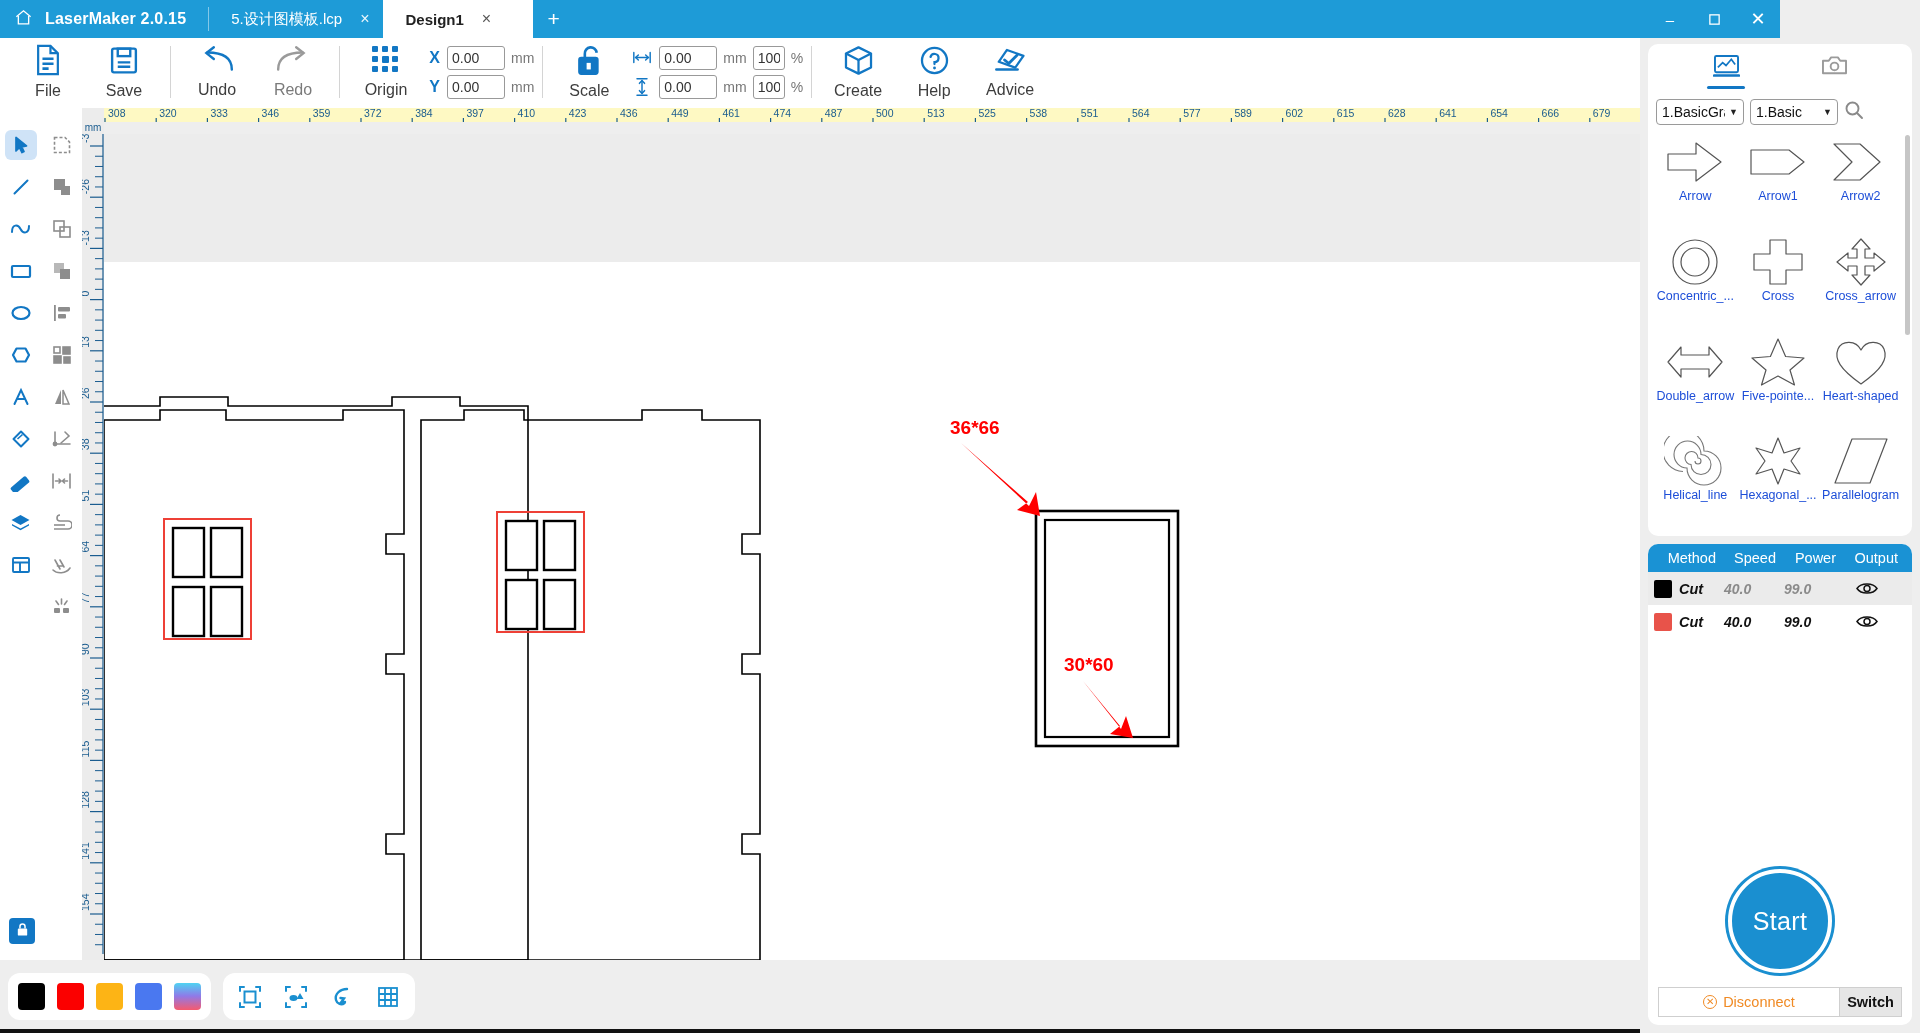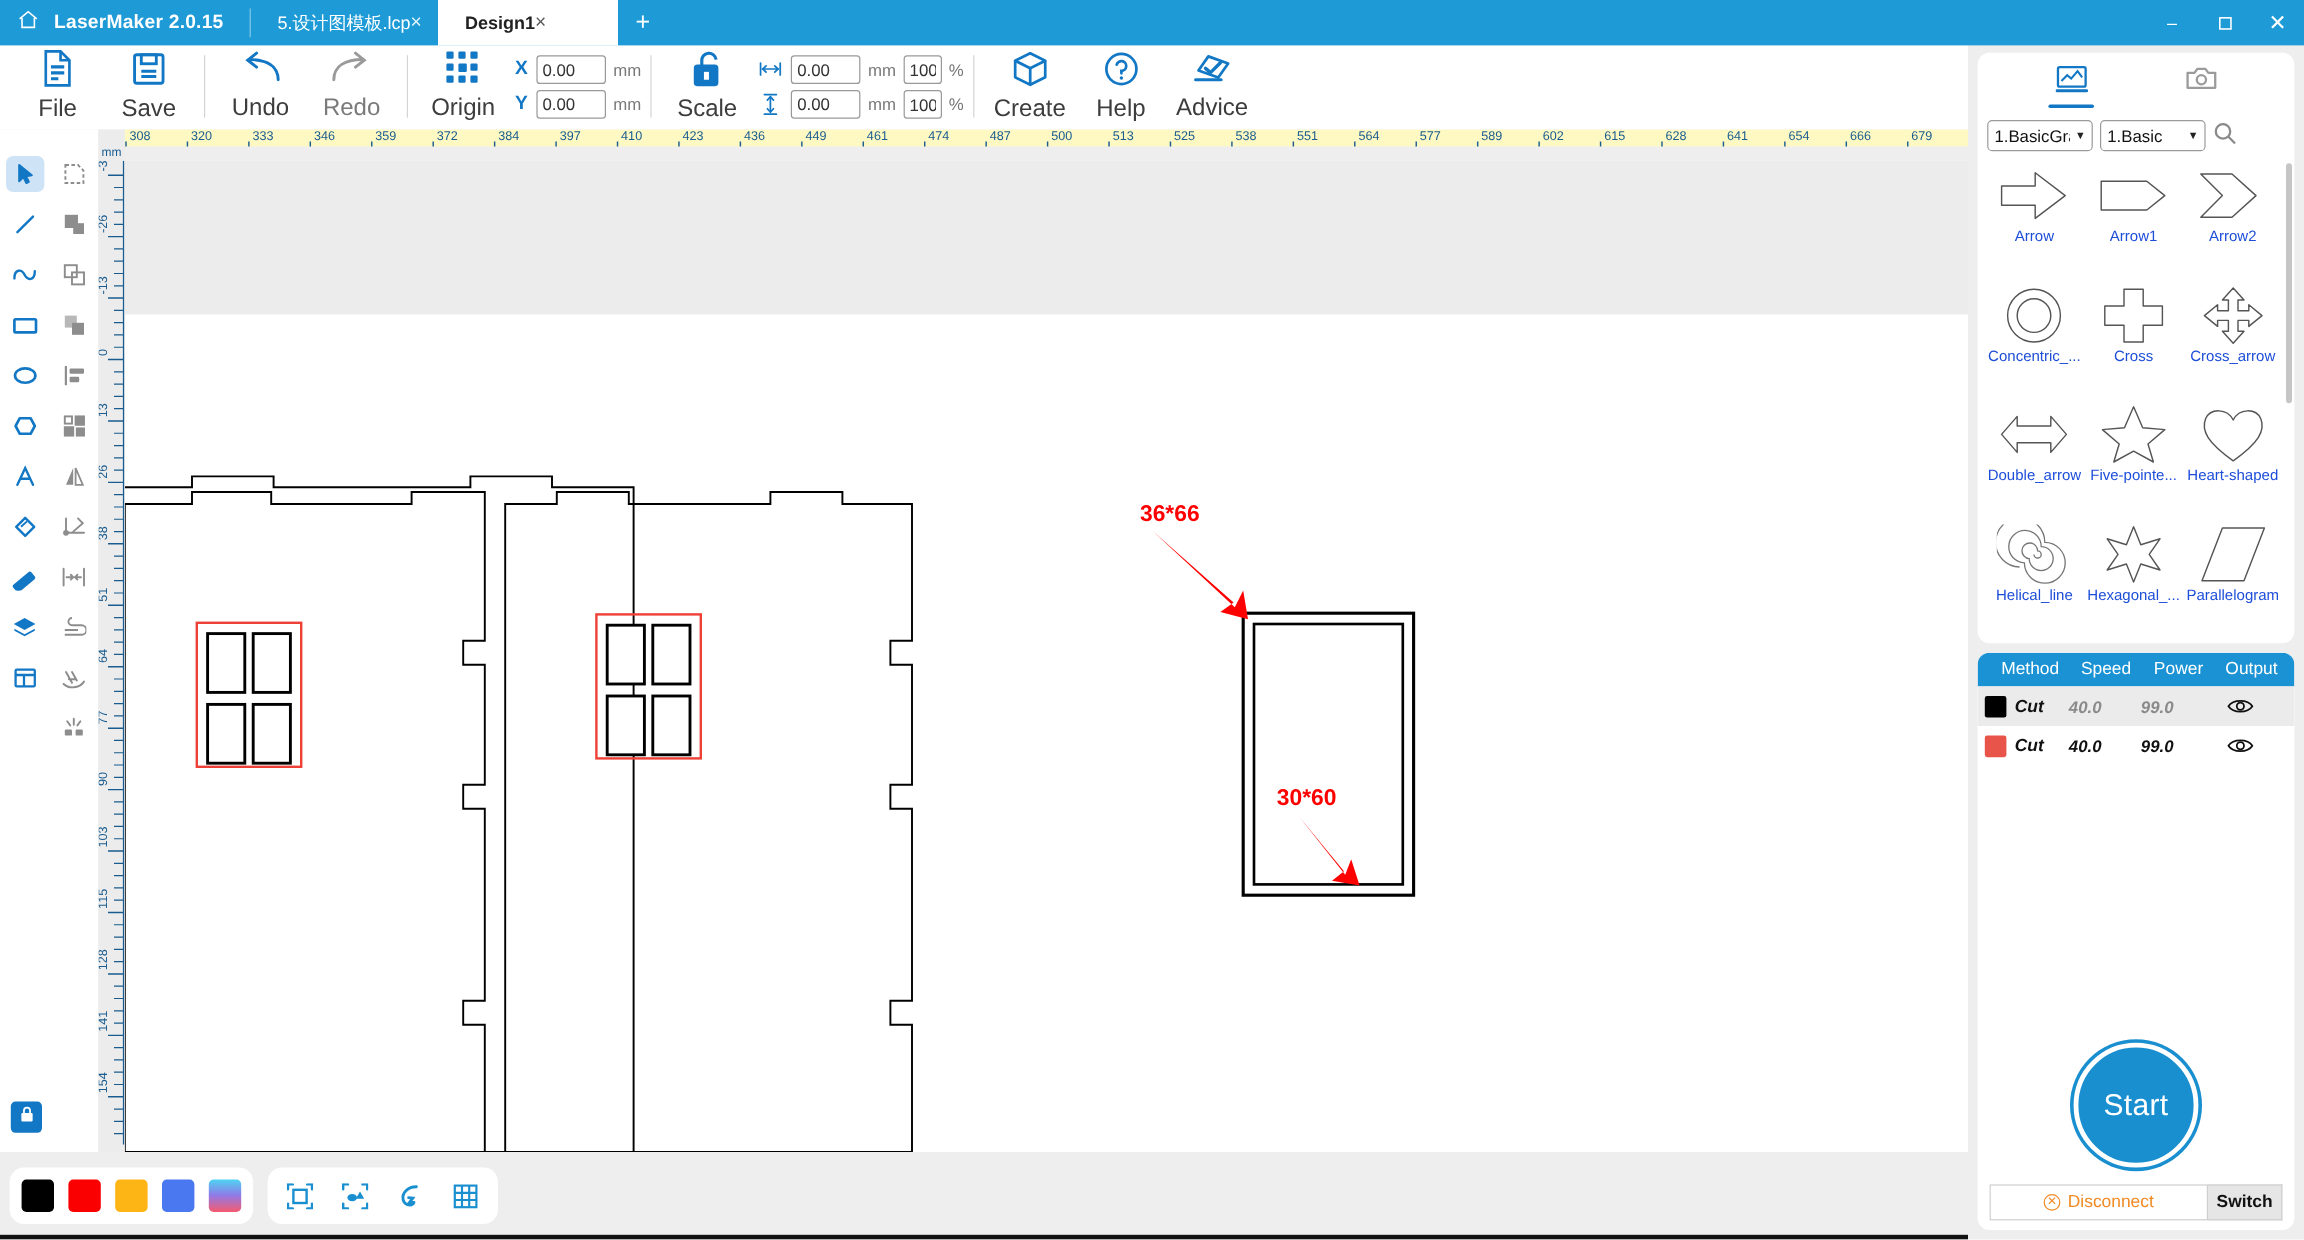--- a/index.html
+++ b/index.html
@@ -6,32 +6,32 @@
   html, body {
     width: 1920px; height: 1033px;
     overflow: hidden;
     font-family: "Liberation Sans", sans-serif;
     background: #ffffff;
   }
   #app { position: relative; width: 1920px; height: 1033px; background: #eeeeee; }
 
   
   .titlebar {
-    position: absolute; top: 0; left: 0; width: 1920px; height: 38px;
+    position: absolute; top: 0; left: 0; width: 1780px; height: 38px;
     background: #1e9bd7;
     display: flex; align-items: stretch;
   }
   .tb-home {
     display: flex; align-items: center; gap: 12px;
     padding: 0 22px 0 14px; color: #fff;
   }
   .tb-home .appname { font-size: 16px; font-weight: bold; letter-spacing: .2px; }
   .tb-sep { width: 1px; background: rgba(255,255,255,.45); margin: 7px 0; }
   .tab {
-    display: flex; align-items: center; 
+    display: flex; align-items: center; gap: 18px;
     padding: 0 14px 0 22px; min-width: 150px;
     font-size: 15px; color: #fff; position: relative;
   }
   .tab.active { background: #ffffff; color: #222; font-weight: bold; }
   .tab .tclose { font-size: 16px; opacity: .9; line-height: 1; }
   .tab.active .tclose { color: #444; font-weight: normal; }
   .tab-add { display: flex; align-items: center; padding: 0 14px; color: #fff; font-size: 21px; }
   .tb-spacer { flex: 1; }
   .winbtns { display: flex; align-items: stretch; }
   .winbtn { width: 44px; display: flex; align-items: center; justify-content: center; color: #fff; font-size: 15px; }
@@ -41,21 +41,21 @@
   .ribbon {
     position: absolute; top: 38px; left: 0; width: 1640px; height: 70px;
     background: #ffffff;
     display: flex; align-items: flex-start; padding-left: 10px;
   }
   .rb-item {
     width: 76px; height: 68px;
     display: flex; flex-direction: column; align-items: center; justify-content: center;
     gap: 2px;
   }
-  .rb-item .lbl { font-size: 20px; color: #3d3d3d; }
+  .rb-item .lbl { font-size: 16px; color: #3d3d3d; }
   .rb-item.gray .lbl { color: #7a7a7a; }
   .rb-divider { width: 1px; height: 52px; background: #d4d4d4; margin: 8px 8px 0 8px; }
 
   .coordbox { display: flex; flex-direction: column; justify-content: center; height: 68px; gap: 5px; padding-left: 4px; }
   .coordrow { display: flex; align-items: center; gap: 6px; }
   .axis { font-size: 16px; font-weight: bold; color: #1277c4; width: 13px; text-align: center; }
   .axis-icon { width: 22px; height: 18px; display: flex; align-items: center; justify-content: center; }
   .ifield {
     width: 58px; height: 24px; border: 1px solid #999; border-radius: 3px;
     font-size: 14px; color: #333; padding: 0 4px;

